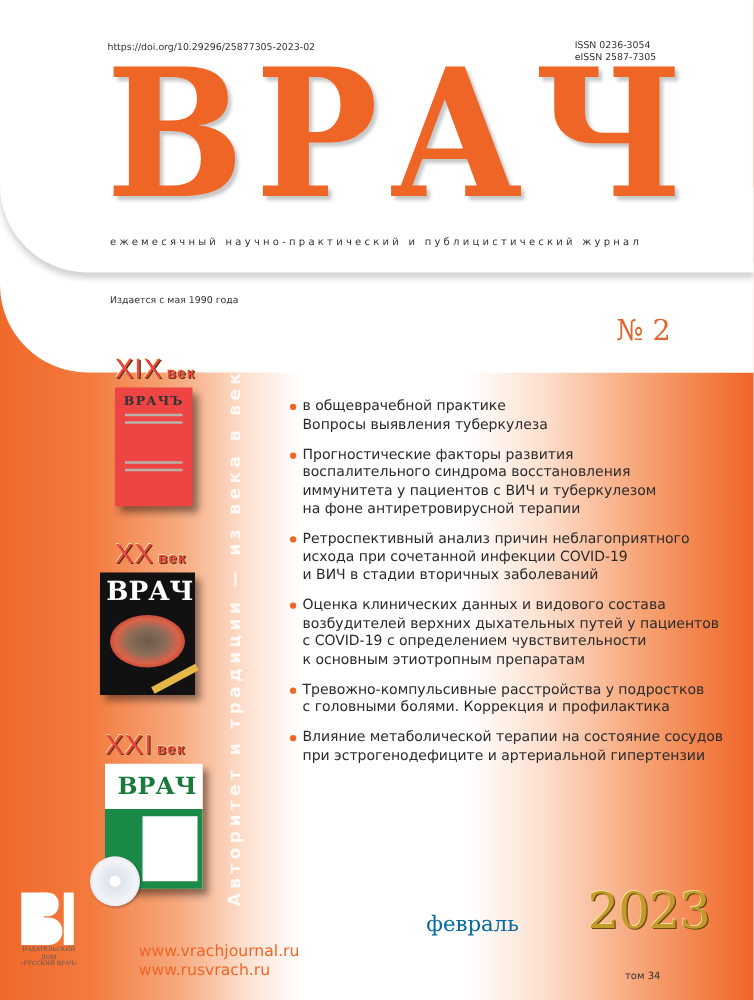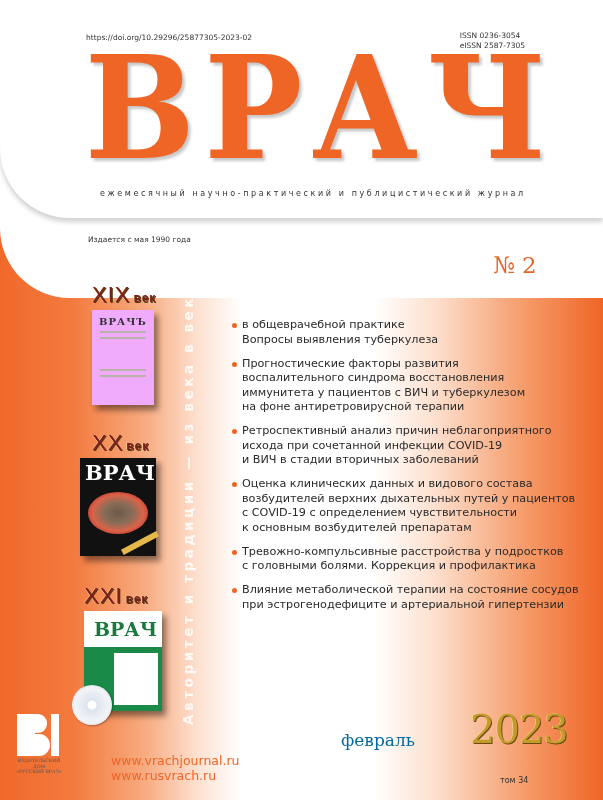--- a/index.html
+++ b/index.html
@@ -6,28 +6,28 @@
   body{width:603px;height:800px;position:relative;overflow:hidden;background:#fff;font-family:"DejaVu Sans",sans-serif;}
   .bg-lower{position:absolute;left:0;top:0;width:603px;height:800px;
     background:linear-gradient(90deg,#f0692b 0%,#f37a3e 12%,#f7ab80 24%,#fde2d2 33%,#ffffff 40%,#ffffff 62%,#fde0cf 72%,#f6a070 86%,#ef6526 100%);}
   .white-top{position:absolute;left:0;top:0;width:603px;height:218px;background:#fff;border-bottom-left-radius:70px;box-shadow:0 4px 5px rgba(0,0,0,0.18);z-index:3;}
   .white-band{position:absolute;left:0;top:150px;width:603px;height:148px;background:#fff;border-bottom-left-radius:70px;z-index:2;}
   .band-right{position:absolute;left:230px;top:210px;width:373px;height:88px;background:#fff;z-index:2;}
   .doi{position:absolute;left:86px;top:33px;font-size:7.5px;color:#333;z-index:4;}
   .issn{position:absolute;right:78px;top:31px;font-size:7.5px;color:#333;text-align:left;line-height:10px;z-index:4;}
   .masthead{position:absolute;left:80px;top:48px;width:445px;height:120px;display:flex;justify-content:space-between;z-index:4;}
   .masthead span{font-family:"DejaVu Serif",serif;font-weight:bold;font-size:142px;line-height:120px;color:#ef6526;text-shadow:3px 3px 3px rgba(0,0,0,0.22);transform:scaleX(0.92);display:inline-block;}
-  .subtitle{position:absolute;left:100px;top:189px;font-size:8px;letter-spacing:2.6px;color:#333;z-index:4;white-space:nowrap;}
+  .subtitle{position:absolute;left:88px;top:189px;font-size:8px;letter-spacing:2.6px;color:#333;z-index:4;white-space:nowrap;}
   .since{position:absolute;left:88px;top:235px;font-size:7.5px;color:#333;z-index:4;}
   .issue-no{position:absolute;left:493px;top:252px;font-family:"DejaVu Serif",serif;font-size:23px;color:#e0662c;z-index:4;}
-  .century{position:absolute;font-family:"Liberation Sans",sans-serif;z-index:4;color:#7f1d1d;text-shadow:1px 1px 0 #5a3b10, -0.5px -0.5px 0 #f7e39b;}
+  .century{position:absolute;font-family:"Liberation Sans",sans-serif;z-index:4;color:#ef4444;text-shadow:1px 1px 0 #5a3b10, -0.5px -0.5px 0 #f7e39b;}
   .century .roman{font-size:22px;letter-spacing:1px;}
   .century .vek{font-size:12px;font-weight:bold;letter-spacing:1px;margin-left:3px;}
   .cover{position:absolute;z-index:4;box-shadow:4px 5px 6px rgba(0,0,0,0.45);}
-  .cover19{left:92px;top:310px;width:62px;height:95px;background:#f0abfc;}
+  .cover19{left:92px;top:310px;width:62px;height:95px;background:#ef4444;}
   .cover19 .t{font-family:"DejaVu Serif",serif;font-size:10px;font-weight:bold;color:#333;text-align:center;margin-top:6px;letter-spacing:1px;}
   .cover19 .ln{height:2px;background:#b8b2a8;margin:4px 8px;}
   .cover20{left:80px;top:458px;width:76px;height:98px;background:#111;}
   .cover20 .t{font-family:"DejaVu Serif",serif;font-size:21px;font-weight:bold;color:#fff;margin:2px 0 0 5px;letter-spacing:0px;}
   .cover20 .eye{position:absolute;left:8px;top:34px;width:60px;height:42px;border-radius:50%;background:radial-gradient(ellipse at center,#6b5a4b 0%,#8a6d58 35%,#d9644a 60%,#c2352a 80%,#3a0e0a 100%);}
   .cover20 .stripe{position:absolute;right:-4px;bottom:10px;width:40px;height:6px;background:#e6b84a;transform:rotate(-28deg);}
   .cover21{left:84px;top:611px;width:78px;height:100px;background:linear-gradient(180deg,#fff 0%,#fff 36%,#1a8a48 36%,#1a8a48 100%);}
   .cover21 .t{font-family:"DejaVu Serif",serif;font-size:19px;font-weight:bold;color:#1a7a3e;margin:7px 0 0 10px;}
   .cover21 .pg{position:absolute;left:30px;top:42px;width:44px;height:52px;background:#fff;}
   .disc{position:absolute;left:72px;top:685px;width:40px;height:40px;border-radius:50%;background:radial-gradient(circle,#fff 0 4px,#dde4ec 5px,#f2f4f8 60%,#c7d0dc 100%);z-index:5;box-shadow:1px 1px 2px rgba(0,0,0,0.3);}
@@ -119,21 +119,21 @@
       <span class="dot"></span>
       <div>Ретроспективный анализ причин неблагоприятного</div>
       <div>исхода при сочетанной инфекции COVID-19</div>
       <div>и ВИЧ в стадии вторичных заболеваний</div>
     </div>
   <div class="article">
       <span class="dot"></span>
       <div>Оценка клинических данных и видового состава</div>
       <div>возбудителей верхних дыхательных путей у пациентов</div>
       <div>с COVID-19 с определением чувствительности</div>
-      <div>к основным возбудителей препаратам</div>
+      <div>к основным этиотропным препаратам</div>
     </div>
   <div class="article">
       <span class="dot"></span>
       <div>Тревожно-компульсивные расстройства у подростков</div>
       <div>с головными болями. Коррекция и профилактика</div>
     </div>
   <div class="article">
       <span class="dot"></span>
       <div>Влияние метаболической терапии на состояние сосудов</div>
       <div>при эстрогенодефиците и артериальной гипертензии</div>

